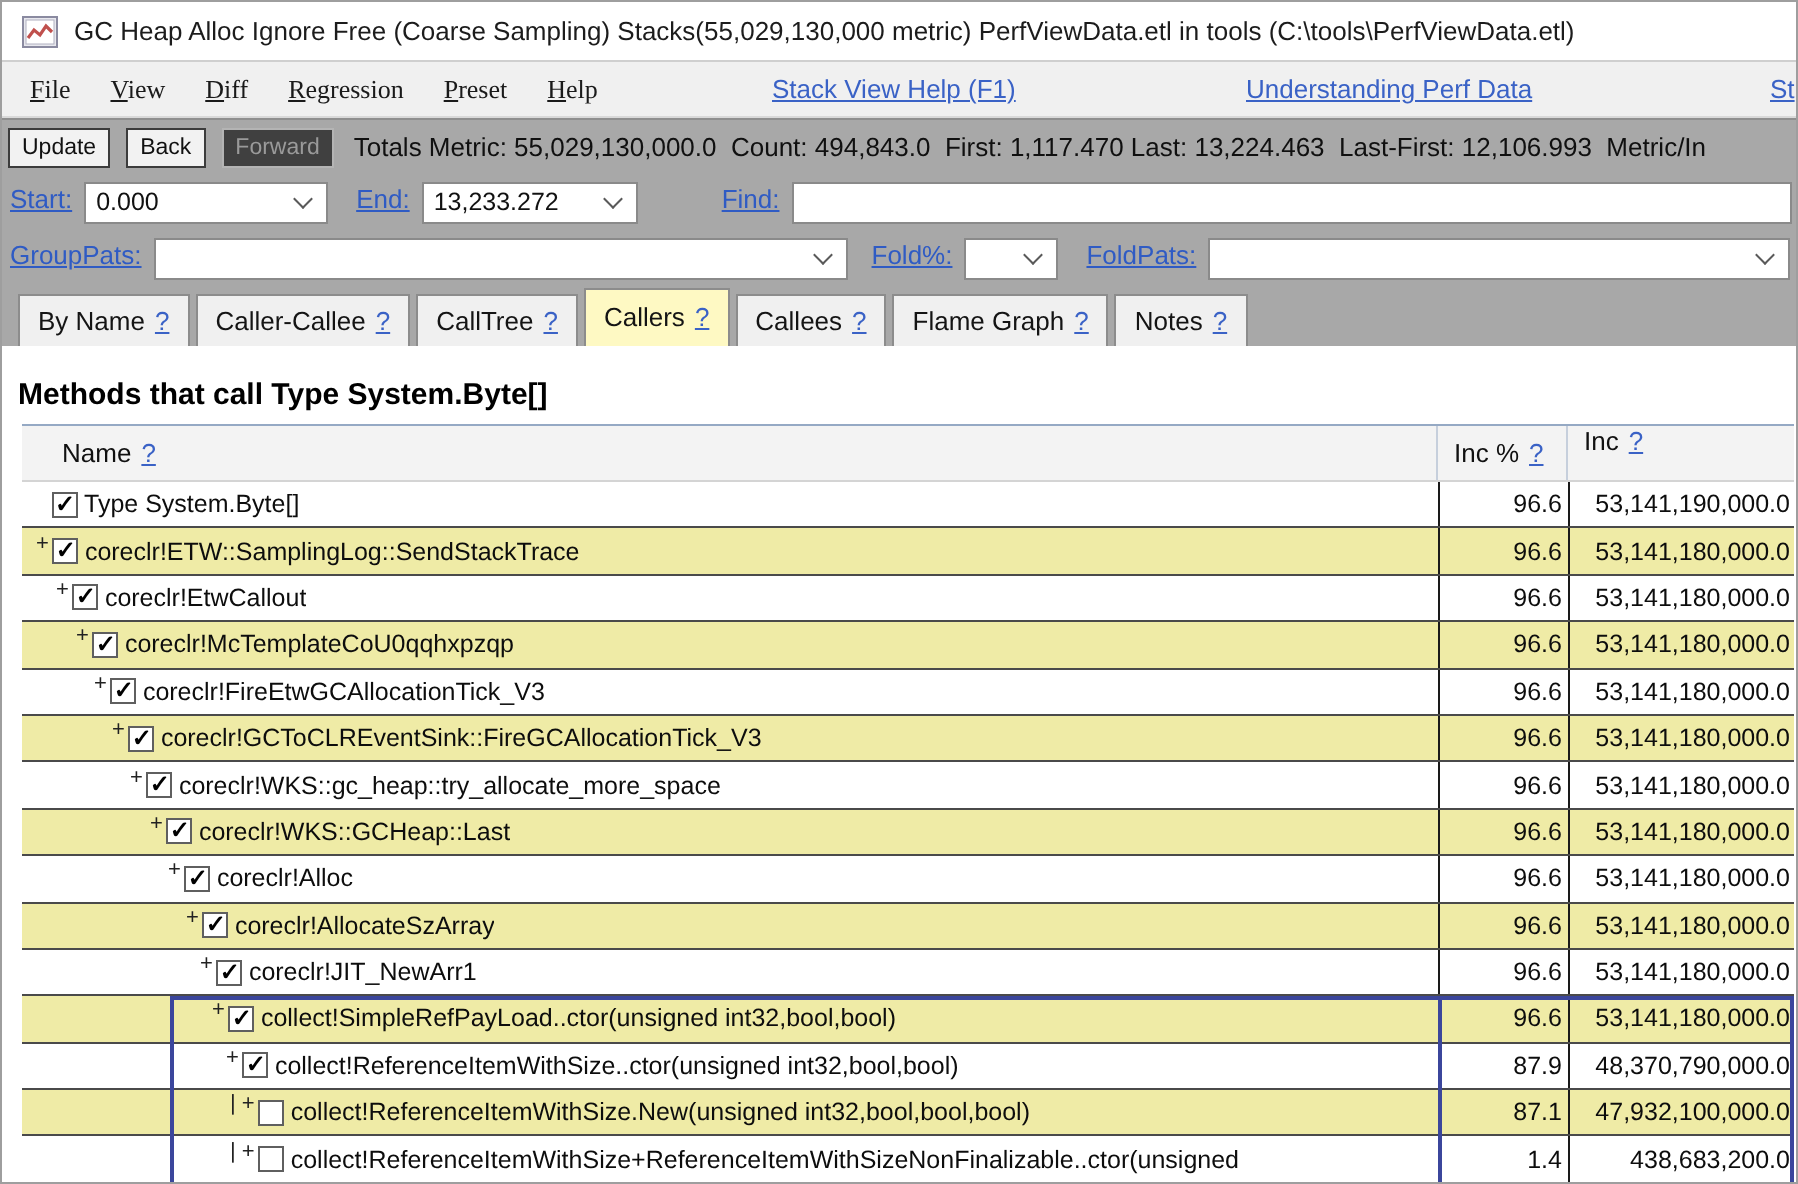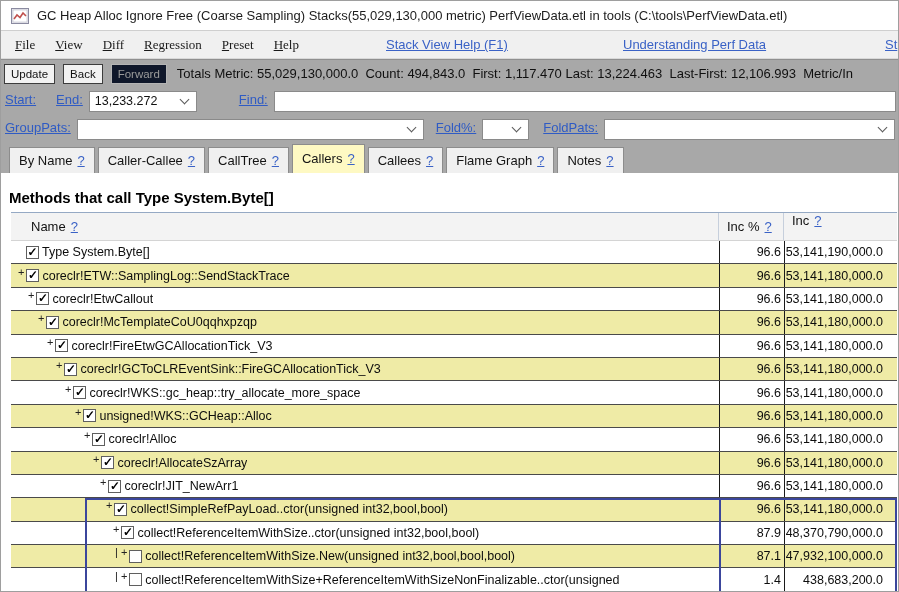--- a/index.html
+++ b/index.html
@@ -17,21 +17,21 @@
   .menu-items { display: flex; align-items: center; height: 100%; padding-left: 4px; font-family: Liberation Serif, serif; }
   .menu-item { font-size: 13px; color: #1a1a1a; padding: 0 10px; cursor: default; }
   .menu-item u { text-decoration: underline; }
   a.toplink { position: absolute; top: 6px; font-size: 13px; color: #3a62c6; text-decoration: underline; white-space: nowrap; }
 
   
   .toolbar, .filterrow { height: 28px; background: #a8a8a8; display: flex; align-items: center; white-space: nowrap; overflow: hidden; }
   .toolbar { border-top: 1px solid #8f8f8f; }
   .btn { font-size: 11.5px; color: #111; background: #f2f2f2; border: 1px solid #3c3c3c; padding: 2px 6px; margin-left: 8px; line-height: 14px; }
   .btn.first { margin-left: 3px; }
-  .btn.disabled { color: #9a9a9a; border-color: #b4b4b4; background: #0f172a; }
+  .btn.disabled { color: #9a9a9a; border-color: #b4b4b4; background: #404040; }
   .totals { font-size: 13px; color: #101010; margin-left: 10px; white-space: pre; }
 
   .fl-label { font-size: 13px; color: #2f5bc4; text-decoration: underline; margin: 0 6px 4px 4px; }
   .combo { background: #fff; border: 1px solid #8a8a8a; height: 21px; display: inline-flex; align-items: center; font-size: 12.5px; color: #111; }
   .combo .val { flex: 1; padding-left: 5px; overflow: hidden; }
   .chev { width: 7px; height: 7px; border-right: 1.6px solid #5a5a5a; border-bottom: 1.6px solid #5a5a5a; transform: rotate(45deg); margin: -3px 8px 0 4px; flex: 0 0 auto; }
   .findbox { background: #fff; border: 1px solid #8a8a8a; height: 21px; flex: 1; margin-right: 2px; font-size: 12.5px; padding-left: 5px; }
 
   
   .tabstrip { height: 30px; background: #a8a8a8; display: flex; align-items: flex-end; padding-left: 8px; }
@@ -49,21 +49,21 @@
   .gh-pct  { width: 65px; padding-left: 8px; border-right: 1px solid #c6cfdc; height: 100%; display: flex; align-items: center; }
   .gh-inc  { width: 113px; padding-left: 8px; height: 100%; display: flex; }
   .gh-q { color: #3a62c6; text-decoration: underline; margin-left: 5px; }
 
   .grid-body { position: relative; }
   .grid-row { display: flex; height: 23.4px; border-bottom: 1.5px solid #4a4a4a; background: #fff; font-size: 12.5px; color: #0d0d0d; align-items: stretch; }
   .grid-row.yellow { background: #efeba6; }
   .cell { display: flex; align-items: center; overflow: hidden; white-space: nowrap; }
   .cell.name { width: 708px; }
   .cell.pct { width: 65px; justify-content: flex-end; padding-right: 3px; border-left: 1px solid #1a1a1a; }
-  .cell.inc { width: 113px; justify-content: flex-end; padding-right: 14px; border-left: 1px solid #1a1a1a; }
+  .cell.inc { width: 113px; justify-content: flex-end; padding-right: 2px; border-left: 1px solid #1a1a1a; }
   .prefix { font-size: 11px; color: #222; margin-right: 2px; position: relative; top: -4px; white-space: pre; }
   .cb { width: 13px; height: 13px; border: 1px solid #5f5f5f; background: #fff; display: inline-flex; align-items: center; justify-content: center; font-size: 12px; font-weight: bold; color: #000; line-height: 11px; margin-right: 3px; flex: 0 0 auto; }
   .rowname { overflow: hidden; }
 
   .sel-overlay { position: absolute; pointer-events: none; border: 2px solid #3b469c; }
   .sel-overlay .sel-vline { position: absolute; top: 0; bottom: 0; width: 2px; background: #3b469c; }
 </style>
 </head>
 <body>
 
@@ -94,20 +94,24 @@
 
   <div class="toolbar">
     <button class="btn first">Update</button>
     <button class="btn">Back</button>
     <button class="btn disabled">Forward</button>
     <span class="totals">Totals Metric: 55,029,130,000.0  Count: 494,843.0  First: 1,117.470 Last: 13,224.463  Last-First: 12,106.993  Metric/In</span>
   </div>
 
   <div class="filterrow">
     <a class="fl-label">Start:</a>
+    <div class="combo" style="width:122px">
+      <span class="val">0.000</span>
+      <span class="chev"></span>
+    </div>
     <a class="fl-label" style="margin-left:14px">End:</a>
     <div class="combo" style="width:108px">
       <span class="val">13,233.272</span>
       <span class="chev"></span>
     </div>
     <a class="fl-label" style="margin-left:42px">Find:</a>
     <input class="findbox" value="" style="">
   </div>
 
   <div class="filterrow">
@@ -237,21 +241,21 @@
               <span class="cb">✓</span>
               <span class="rowname">coreclr!WKS::gc_heap::try_allocate_more_space</span>
             </div>
             <div class="cell pct">96.6</div>
             <div class="cell inc">53,141,180,000.0</div>
           </div>
           <div class="grid-row yellow">
             <div class="cell name" style="padding-left: 64px;">
               <span class="prefix">+</span>
               <span class="cb">✓</span>
-              <span class="rowname">unsigned!WKS::GCHeap::Alloc</span>
+              <span class="rowname">coreclr!WKS::GCHeap::Last</span>
             </div>
             <div class="cell pct">96.6</div>
             <div class="cell inc">53,141,180,000.0</div>
           </div>
           <div class="grid-row">
             <div class="cell name" style="padding-left: 73px;">
               <span class="prefix">+</span>
               <span class="cb">✓</span>
               <span class="rowname">coreclr!Alloc</span>
             </div>

